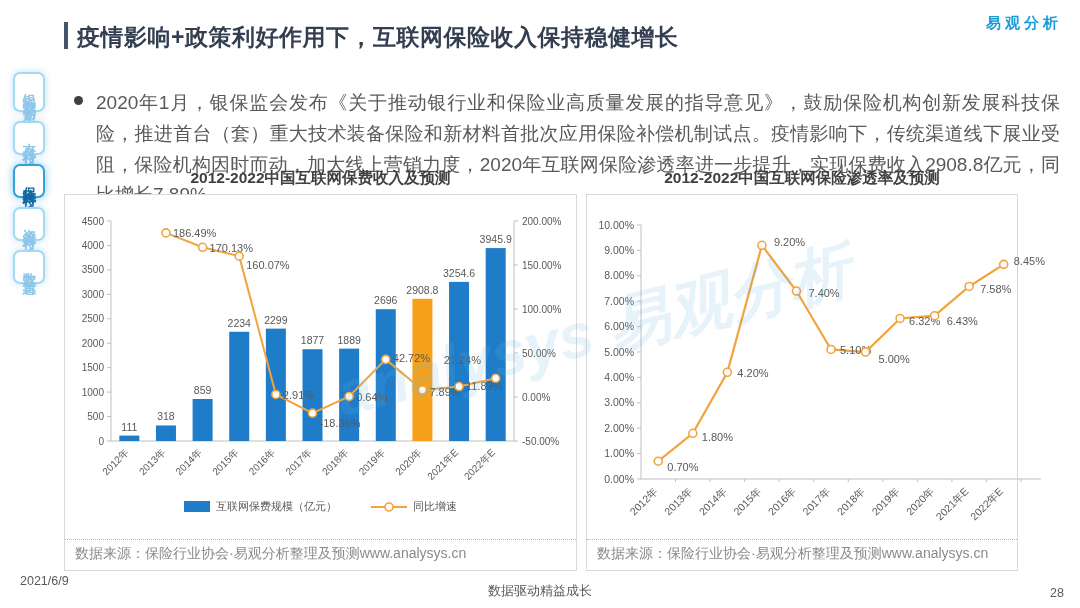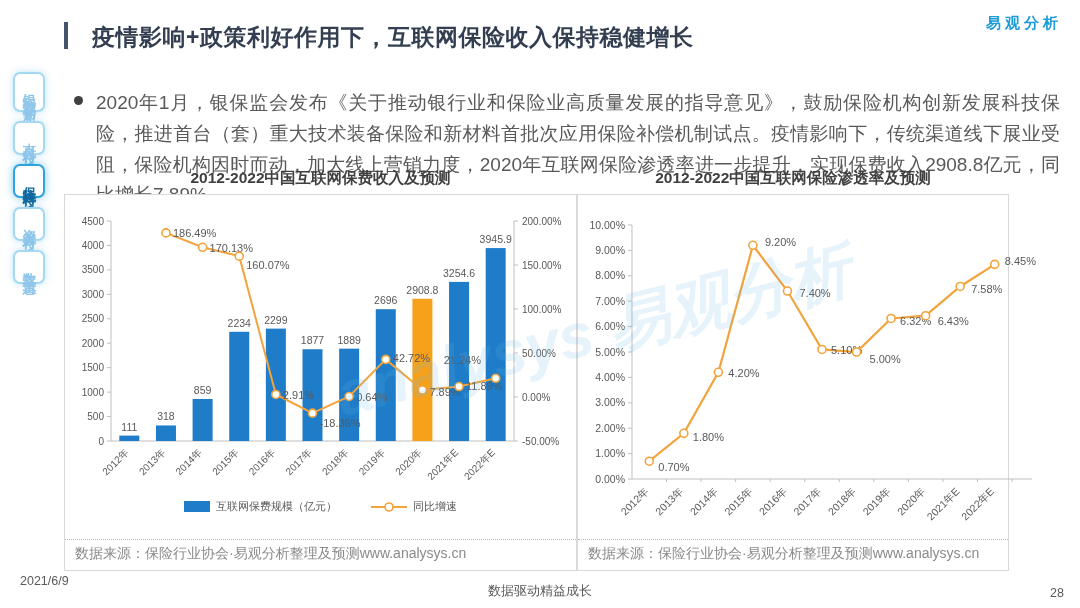--- a/index.html
+++ b/index.html
@@ -1,42 +1,42 @@
 <!DOCTYPE html>
 <html><head>
 <meta charset="utf-8">
 <style>
   html,body{margin:0;padding:0;}
   body{
     width:1080px;height:608px;position:relative;overflow:hidden;
     background:#ffffff;font-family:"Liberation Sans","DejaVu Sans",sans-serif;
   }
   
-  .header-row{position:absolute;left:64px;top:22px;display:flex;gap:15px;}
+  .header-row{position:absolute;left:64px;top:22px;display:flex;}
   .accent-bar{display:inline-block;width:4px;height:27px;background:#44546A;margin-right:9px;}
   .page-title{font-size:23px;font-weight:bold;color:#333F50;letter-spacing:.5px;white-space:nowrap;}
   .logo{position:absolute;right:18px;top:12px;text-align:right;}
   .logo-top{display:flex;align-items:center;justify-content:flex-end;color:#1B9BD8;
     font-size:24px;font-weight:bold;font-style:italic;line-height:1;}
   .logo-cn{color:#1B9BD8;font-size:15px;font-weight:bold;letter-spacing:4px;margin-top:2px;}
   
   .sidebar{position:absolute;left:4px;top:72px;width:50px;display:flex;flex-direction:column;gap:9px;align-items:center;}
   .side-item{
     writing-mode:vertical-rl;text-orientation:upright;
     background:#fff;border:2px solid #A5D8F3;border-radius:7px;
     color:#8FC6EA;font-size:13.5px;font-weight:bold;letter-spacing:3px;
     padding:9px 5px;box-shadow:0 0 7px rgba(125,200,240,.5);cursor:pointer;
   }
   .side-item.active{border-color:#2FA3DC;color:#11689F;box-shadow:0 0 8px rgba(47,163,220,.6);}
   
   .bullet-block{position:absolute;left:66px;top:88px;width:994px;padding-left:30px;box-sizing:border-box;
     font-size:19px;color:#595959;line-height:1.62;text-align:justify;}
   .bullet-dot{position:absolute;left:8px;top:8px;width:9px;height:9px;border-radius:50%;background:#404040;}
   
-  .charts-row{position:absolute;left:64px;top:168px;width:1014px;display:flex;}
+  .charts-row{position:absolute;left:64px;top:168px;width:1014px;display:flex;gap:9px;}
   .chart-col{display:flex;flex-direction:column;}
   .chart-col.left{width:513px;}
   .chart-col.right{width:432px;}
   .chart-title{text-align:center;font-size:15.5px;font-weight:bold;color:#404040;height:22px;margin-bottom:4px;white-space:nowrap;}
   .panel{border:1px solid #D9D9D9;background:#fff;height:377px;box-sizing:border-box;
     display:flex;flex-direction:column;}
   .panel svg{display:block;}
   .legend-row{display:flex;justify-content:center;align-items:flex-end;gap:34px;
     font-size:11px;color:#595959;margin-top:14px;}
   .legend-item{display:flex;align-items:center;gap:6px;}

